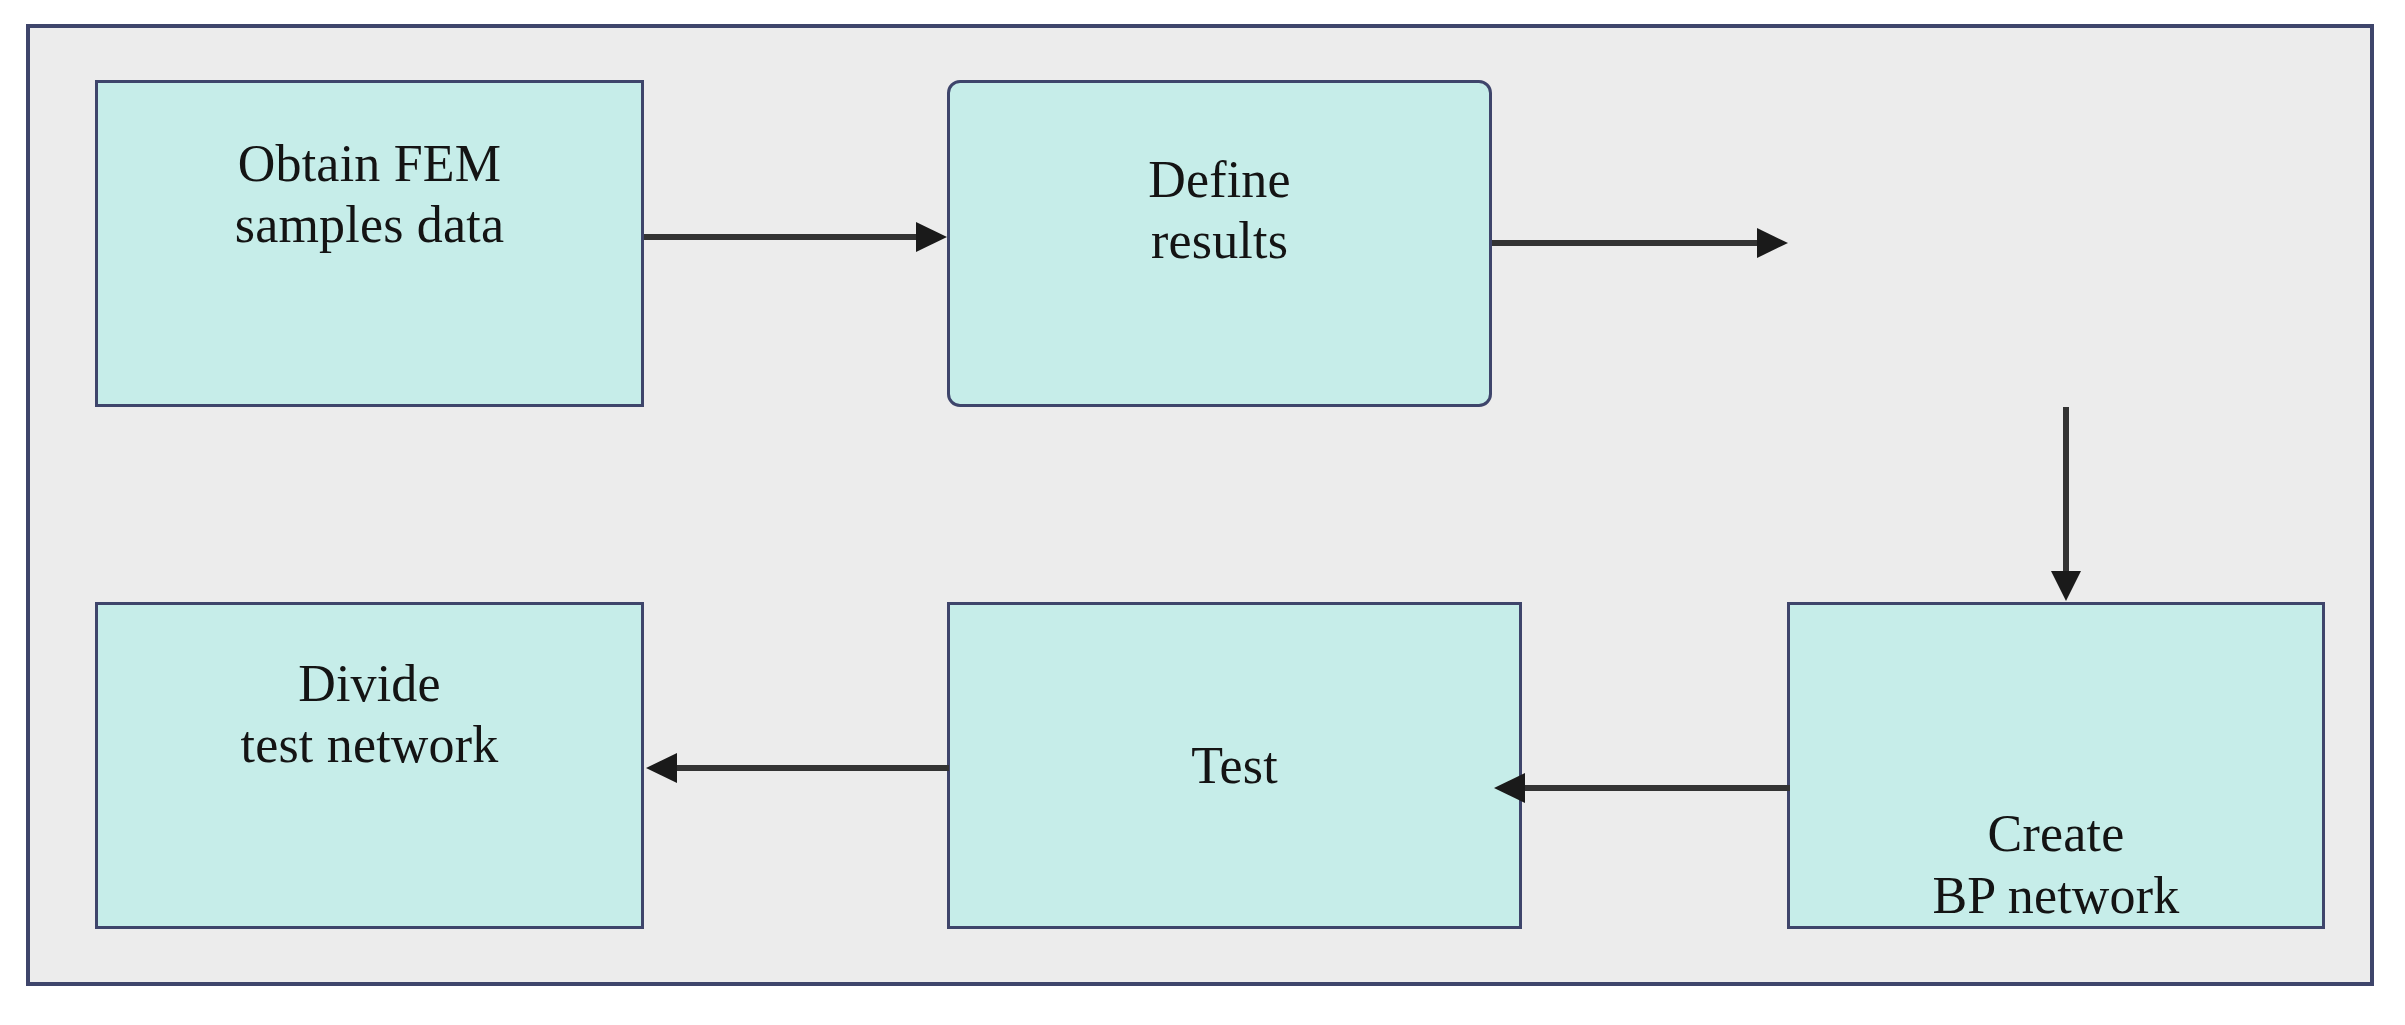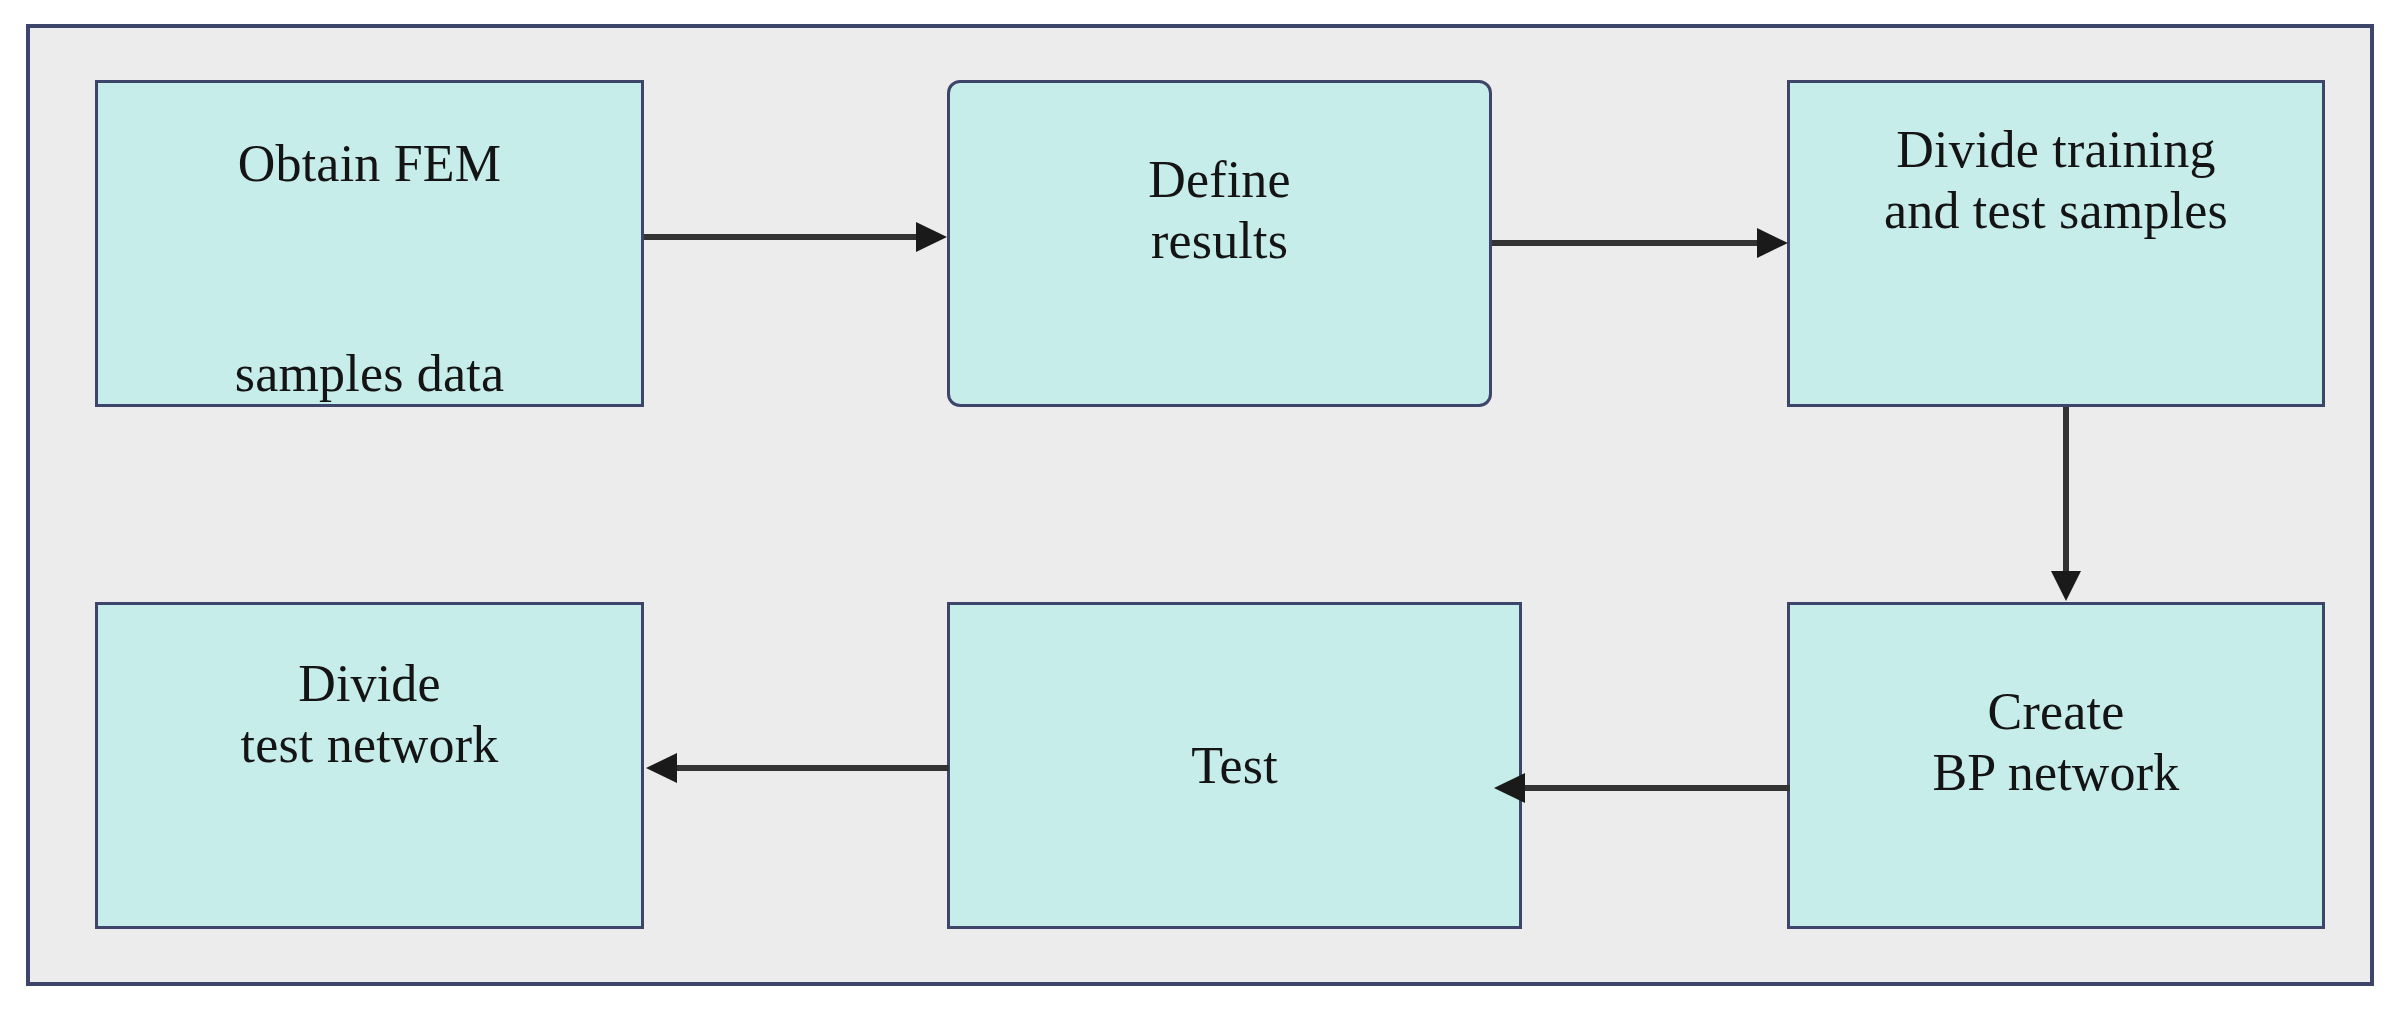--- a/index.html
+++ b/index.html
@@ -49,27 +49,27 @@
     line-height: 1.18;
     letter-spacing: 0.2px;
     text-align: center;
     white-space: nowrap;
   }
   .flow-box .line {
     display: block;
   }
 
   
-  #box-obtain-fem   { left: 65px;   top: 52px;  width: 549px; height: 327px; justify-content: space-between; padding-top: 50px; }
+  #box-obtain-fem   { left: 65px;   top: 52px;  width: 549px; height: 327px; justify-content: flex-start; padding-top: 50px; }
   #box-define       { left: 917px;  top: 52px;  width: 545px; height: 327px; justify-content: flex-start; padding-top: 66px; border-radius: 13px; }
   #box-divide       { left: 1757px; top: 52px;  width: 538px; height: 327px; justify-content: flex-start; padding-top: 36px; }
 
   #box-display      { left: 65px;   top: 574px; width: 549px; height: 327px; justify-content: flex-start; padding-top: 48px; }
   #box-test         { left: 917px;  top: 574px; width: 575px; height: 327px; }
-  #box-create-bp    { left: 1757px; top: 574px; width: 538px; height: 327px; justify-content: flex-start; padding-top: 76px; }
+  #box-create-bp    { left: 1757px; top: 574px; width: 538px; height: 327px; justify-content: flex-end; padding-top: 52px; }
 
   
   .connector {
     position: absolute;
   }
   .connector svg {
     display: block;
     overflow: visible;
   }
 
@@ -89,24 +89,20 @@
     <div class="flow-box" id="box-obtain-fem">
       <span class="line">Obtain FEM</span>
       <span class="line">samples data</span>
     </div>
 
     <div class="flow-box" id="box-define">
       <span class="line">Define</span>
       <span class="line">results</span>
     </div>
 
-    <div class="flow-box" id="box-divide">
-      <span class="line">Divide training</span>
-      <span class="line">and test samples</span>
-    </div>
 
     <div class="flow-box" id="box-display">
       <span class="line">Divide</span>
       <span class="line">test network</span>
     </div>
 
     <div class="flow-box" id="box-test">
       <span class="line">Test</span>
     </div>
 

